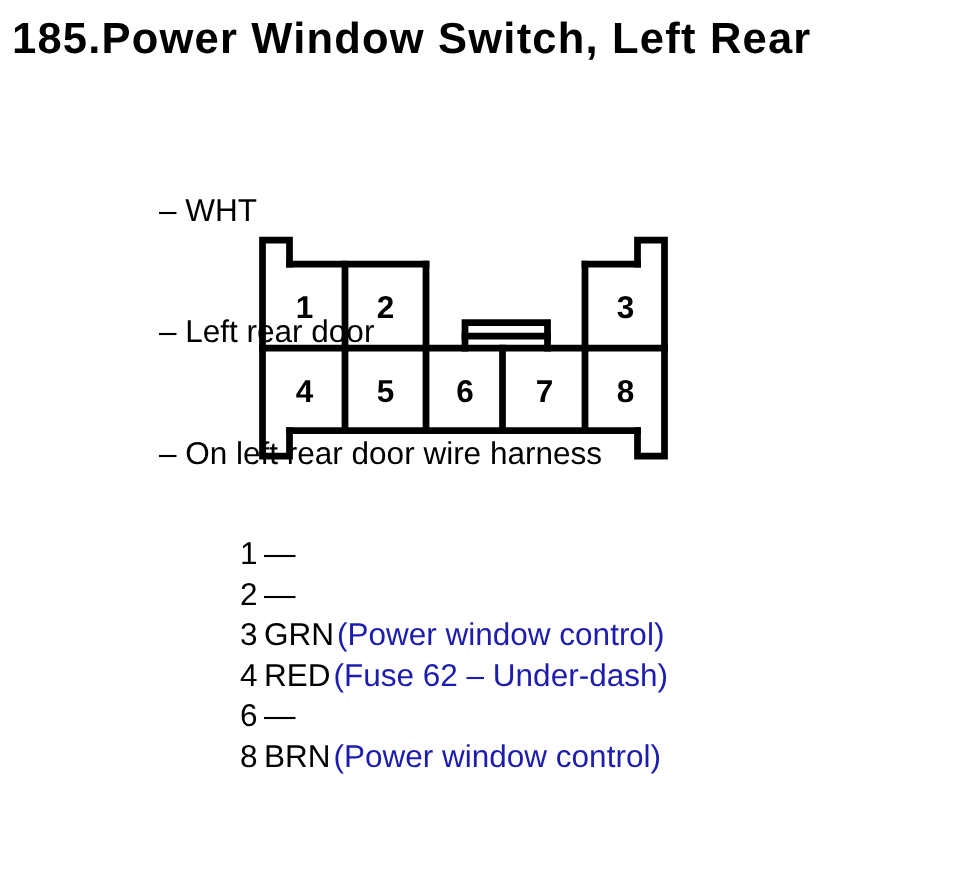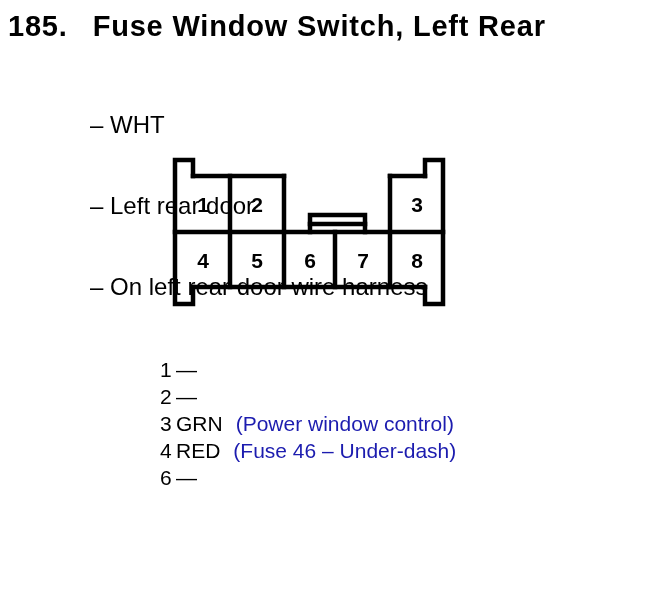--- a/index.html
+++ b/index.html
@@ -14,43 +14,42 @@
     font-family: "Liberation Sans", "DejaVu Sans", sans-serif;
     color: var(--text, #000000);
     overflow: hidden;
   }
 
   .title-row {
     position: absolute;
     left: 8px;
     top: 9px;
     display: flex;
-    gap: 25px;
     font-size: 29px;
     font-weight: bold;
     letter-spacing: 0.8px;
     white-space: nowrap;
     line-height: 34px;
   }
   .title-row h1 {
     margin: 0;
     font-size: inherit;
     font-weight: inherit;
     letter-spacing: inherit;
     line-height: inherit;
   }
 
   .notes {
     position: absolute;
     left: 89px;
     top: 56px;
-    margin: 1px;
+    margin: 17px;
     padding: 0;
     list-style: none;
-    font-size: 24px;
+    font-size: 21px;
     line-height: 27px;
     white-space: pre;
   }
 
   .connector {
     position: absolute;
     left: 160px;
     top: 150px;
     width: 300px;
     height: 165px;
@@ -80,31 +79,31 @@
     white-space: nowrap;
   }
   .pin-row { height: 27px; }
   .pin-num {
     display: inline-block;
     min-width: 16px;
   }
   .pin-wire { color: var(--text, #000000); }
   .pin-func {
     color: var(--link, #1c1caf);
-    margin-left: 13px;
+    margin-left: 2px;
   }
 </style>
 </head>
 <body>
 
 <div class="page">
 
   <header class="title-row">
     <span>185.</span>
-    <h1>Fuse Window Switch, Left Rear</h1>
+    <h1>Power Window Switch, Left Rear</h1>
   </header>
 
   <ul class="notes">
     <li class="note">– WHT</li>
     <li class="note">– Left rear door</li>
     <li class="note">– On left rear door wire harness</li>
   </ul>
 
   <div class="connector">
     <svg width="300" height="165" viewBox="160 150 300 165">
@@ -146,20 +145,23 @@
     <div class="pin-row">
       <span class="pin-num">1</span><span class="pin-wire">—</span>
     </div>
     <div class="pin-row">
       <span class="pin-num">2</span><span class="pin-wire">—</span>
     </div>
     <div class="pin-row">
       <span class="pin-num">3</span><span class="pin-wire">GRN</span><span class="pin-func">(Power window control)</span>
     </div>
     <div class="pin-row">
-      <span class="pin-num">4</span><span class="pin-wire">RED</span><span class="pin-func">(Fuse 46 – Under-dash)</span>
+      <span class="pin-num">4</span><span class="pin-wire">RED</span><span class="pin-func">(Fuse 62 – Under-dash)</span>
     </div>
     <div class="pin-row">
       <span class="pin-num">6</span><span class="pin-wire">—</span>
+    </div>
+    <div class="pin-row">
+      <span class="pin-num">8</span><span class="pin-wire">BRN</span><span class="pin-func">(Power window control)</span>
     </div>
   </div>
 
 </div>
 
 </body></html>

